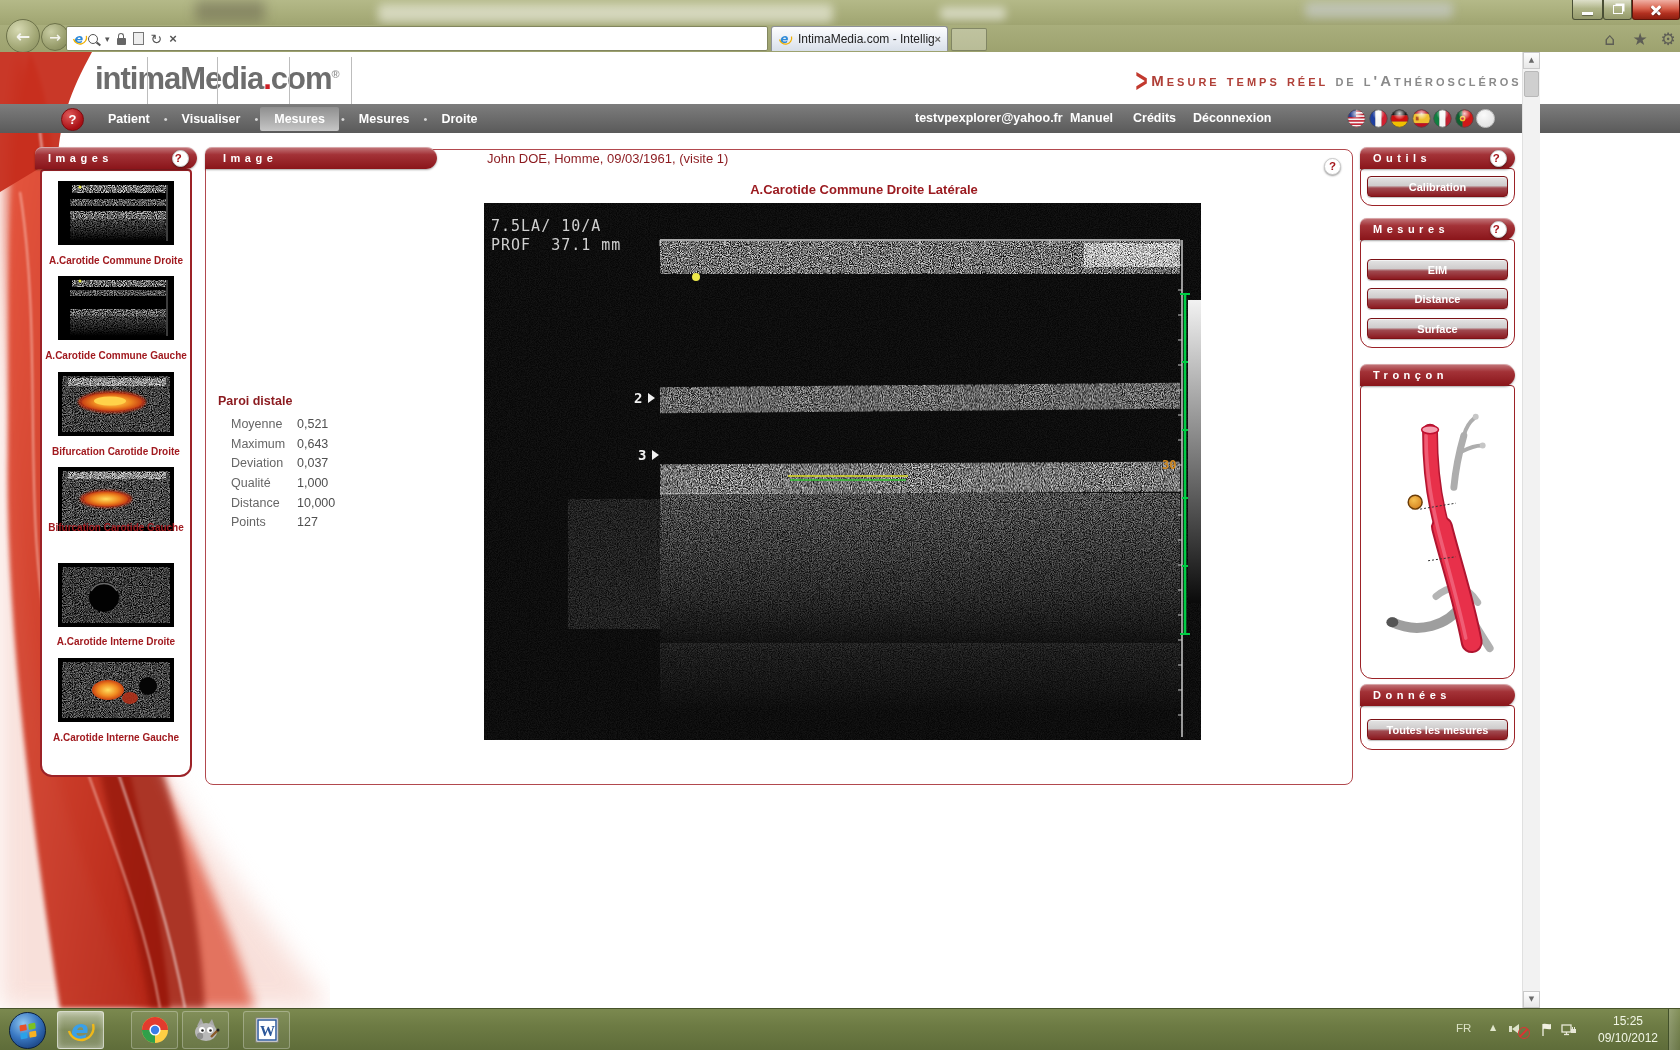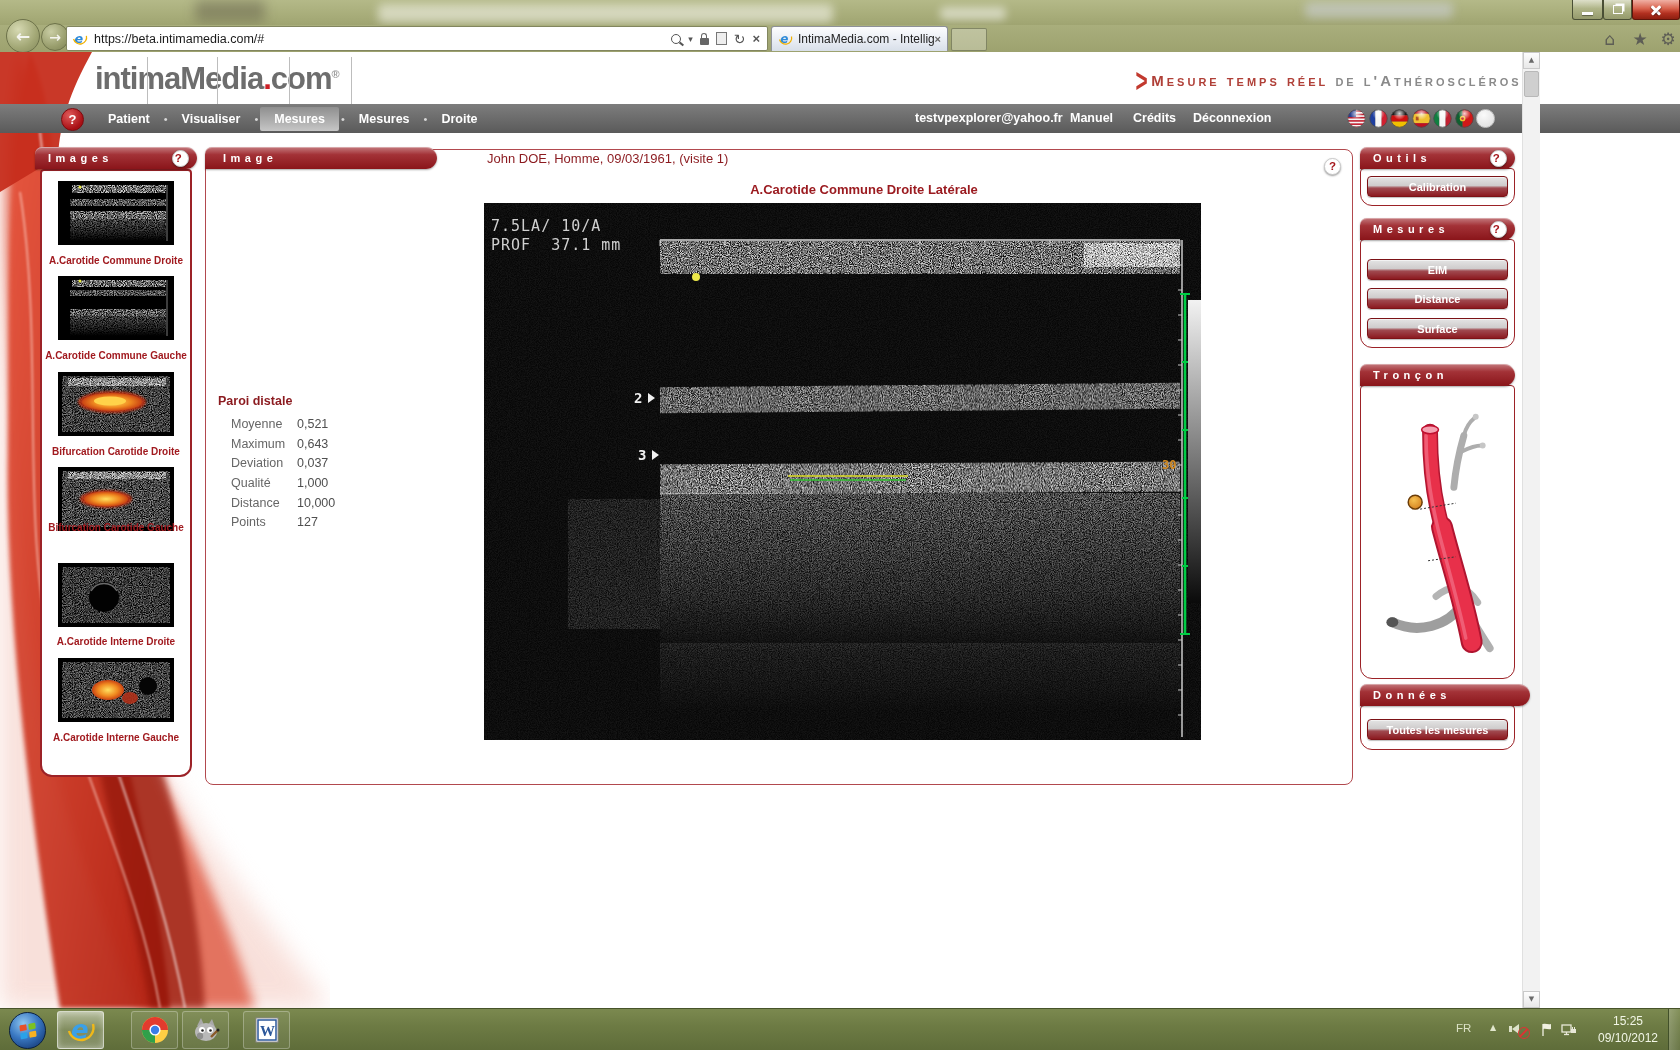--- a/index.html
+++ b/index.html
@@ -187,21 +187,20 @@
 
   <div class="abs chromebar"></div>
   <div class="abs navcircle back-btn glyph">←</div>
   <div class="abs navcircle fwd-btn glyph">→</div>
 
   <div class="abs urlbar">
     <svg width="16" height="16" viewBox="0 0 20 20" style="margin-left:5px">
       <text x="3" y="15" font-size="16" fill="#2e8ad8" font-family="DejaVu Sans" font-weight="bold" font-style="italic">e</text>
       <path d="M2,10 a8,8 0 1 0 16,-4" stroke="#f0b000" fill="none" stroke-width="1.6"></path>
     </svg>
-    <span class="url-text">https://beta.intimamedia.com/#</span>
     <span class="urlicons">
       <span class="mag"></span>
       <span class="glyph" style="font-size:9px">▾</span>
       <span class="lockico"></span>
       <span class="pageico"></span>
       <span class="glyph" style="font-size:14px">↻</span>
       <span style="font-weight:bold;font-size:13px">×</span>
     </span>
   </div>
 
@@ -510,21 +509,21 @@
       <path d="M64,136 C56,108 52,80 52,40" stroke="#b01530" stroke-width="16" fill="none" stroke-linecap="round"></path>
       <path d="M94,252 C86,210 72,168 64,136" stroke="#e8304a" stroke-width="18" fill="none" stroke-linecap="round"></path>
       <path d="M64,136 C56,108 52,80 52,40" stroke="#e8304a" stroke-width="13" fill="none" stroke-linecap="round"></path>
       <path d="M88,248 C80,210 68,170 60,138 C54,112 48,84 48,44" stroke="#f27088" stroke-width="3.5" fill="none" opacity="0.7" stroke-linecap="round"></path>
       <ellipse cx="52" cy="38" rx="8.5" ry="4" fill="#f4a0b0" stroke="#c01030" stroke-width="1.5"></ellipse>
       <path d="M42,118 L78,112" stroke="#333" stroke-width="1" stroke-dasharray="2,2"></path>
       <path d="M50,170 L78,166" stroke="#333" stroke-width="1" stroke-dasharray="2,2"></path>
       <circle cx="37" cy="111" r="7" fill="url(#plqG)" stroke="#6a3c08" stroke-width="1.5"></circle>
     </svg>
 
-    <div class="abs panel-hd" style="left:1360px;top:632px;width:170px">
+    <div class="abs panel-hd" style="left:1360px;top:632px;width:155px">
       <span>Données</span>
     </div>
     <div class="abs panel-bd" style="left:1360px;top:653px;width:155px;height:45px;border-width:1.5px"></div>
     <div class="abs sbtn" style="left:1367px;top:667px">Toutes les mesures</div>
 
     <div class="abs sbar">
       <div class="abs sbx glyph" style="top:0">▲</div>
       <div class="abs sthumb"></div>
       <div class="abs sbx glyph" style="top:939px">▼</div>
     </div>

